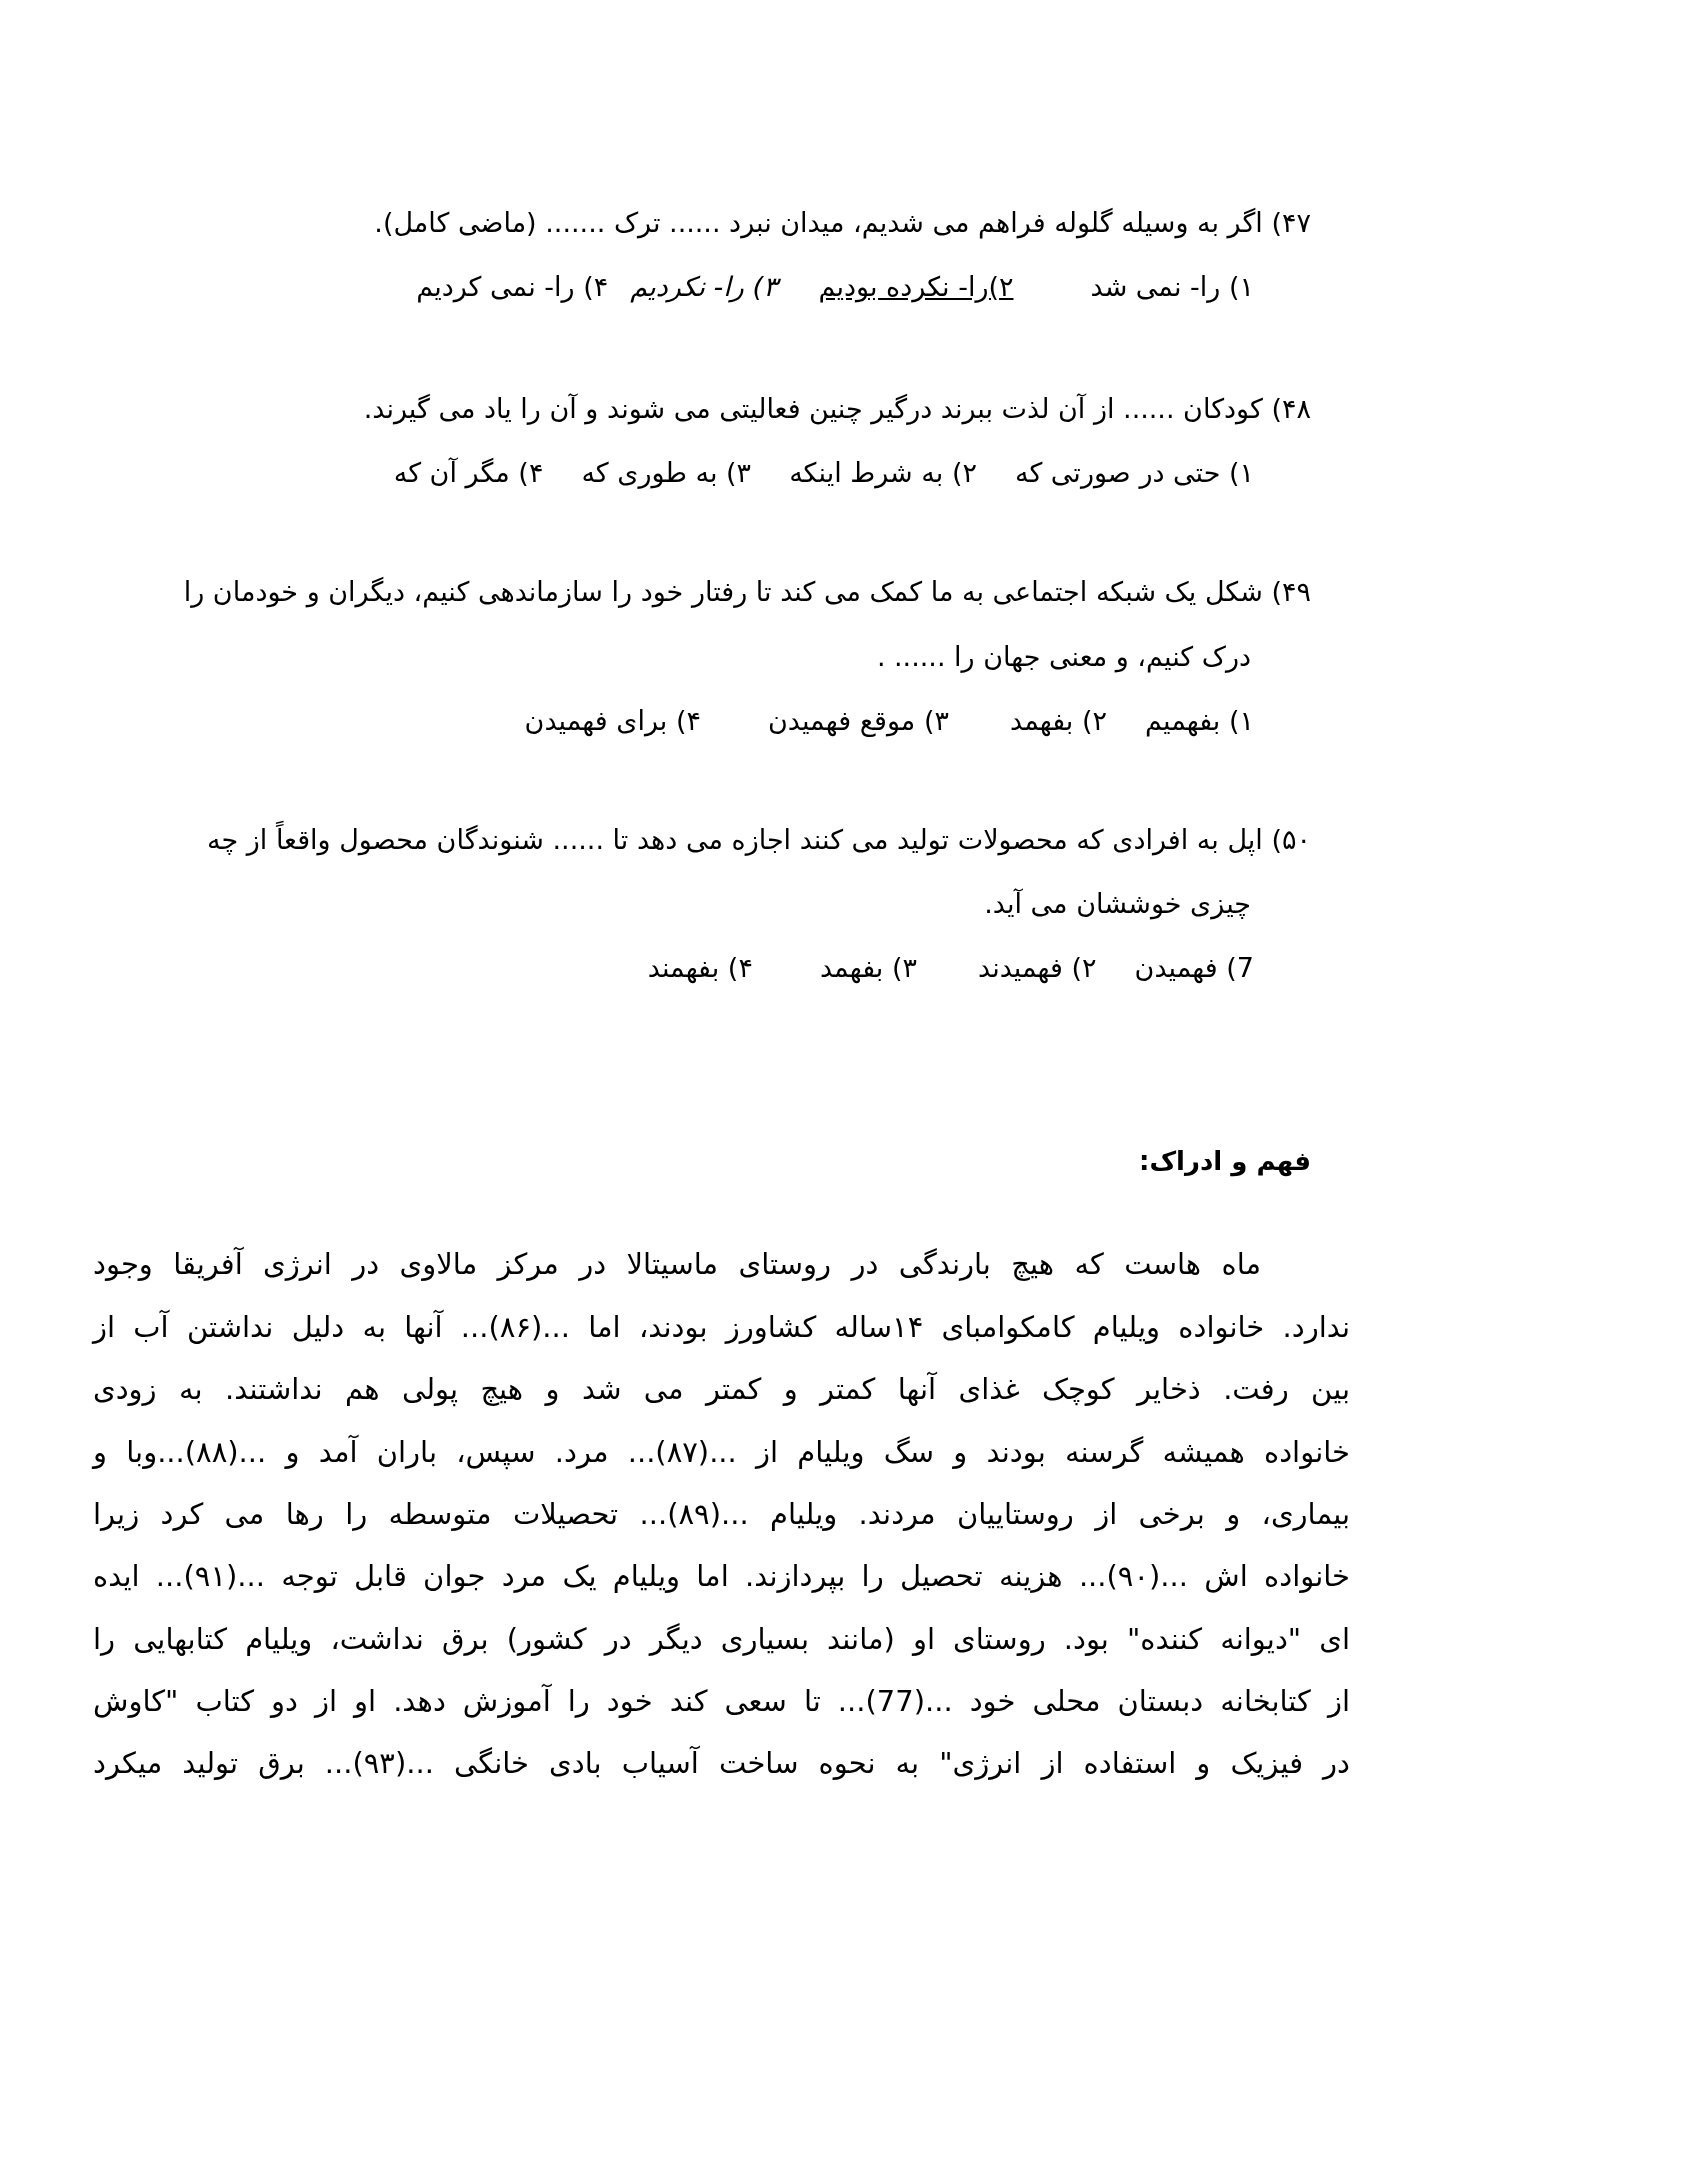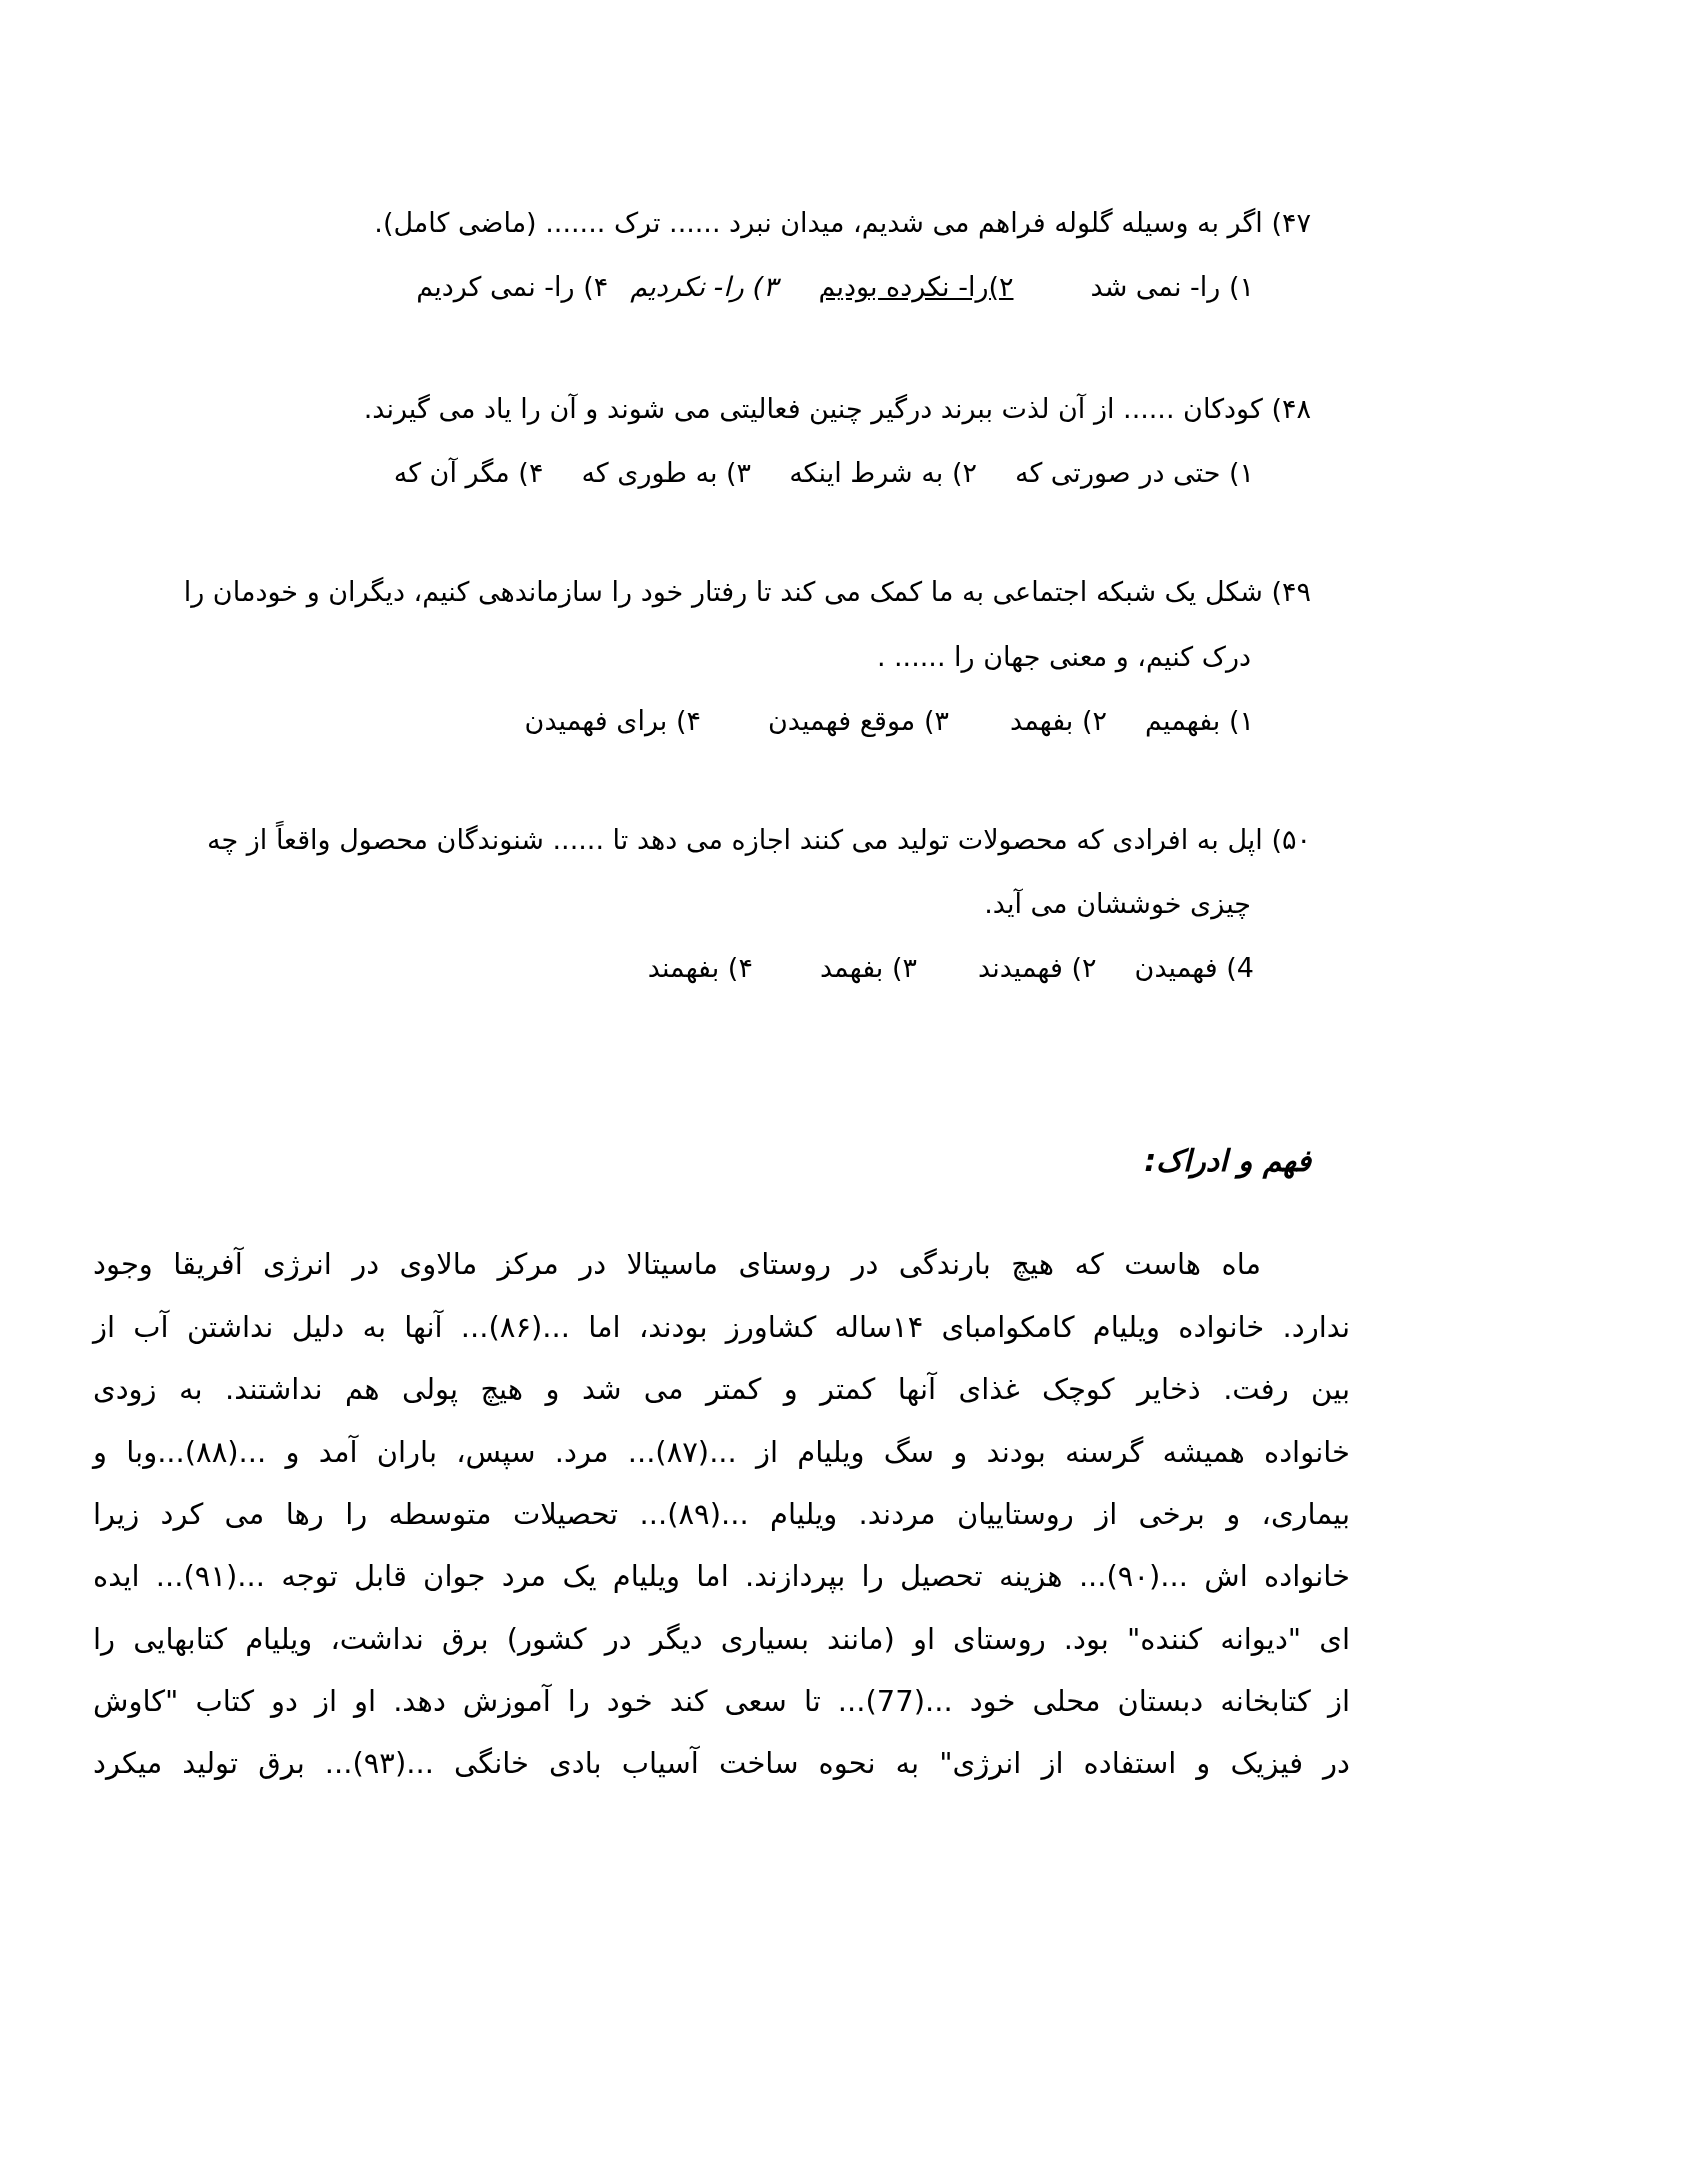--- a/index.html
+++ b/index.html
@@ -33,26 +33,25 @@
     .q-stem-cont { right: 312px; text-align: right; }
     .q-options {
       right: 309px;
       display: flex;
       flex-direction: row;
     }
     .opt { display: inline-block; }
     .section-title {
       position: absolute;
       right: 252px;
-      font-size: 30px;
+      font-size: 26px;
       font-weight: bold;
       line-height: 44px;
       direction: rtl;
       white-space: nowrap;
-      font-style: italic;
     }
     .para-line {
       position: absolute;
       right: 213px;
       width: 1257px;
       font-size: 29px;
       line-height: 44px;
       direction: rtl;
       white-space: nowrap;
       text-align: justify;
@@ -99,21 +98,21 @@
       <span class="opt" style="margin-left:61px;">۲) بفهمد</span>
       <span class="opt" style="margin-left:67px;">۳) موقع فهمیدن</span>
       <span class="opt">۴) برای فهمیدن</span>
     </div>
   </div>
 
   <div>
     <div class="line q-stem" style="top:820px;">۵۰) اپل به افرادی که محصولات تولید می کنند اجازه می دهد تا ...... شنوندگان محصول واقعاً از چه</div>
     <div class="line q-stem-cont" style="top:884px;">چیزی خوششان می آید.</div>
     <div class="line q-options" style="top:948px;">
-      <span class="opt" style="margin-left:38px;">4)  فهمیدن</span>
+      <span class="opt" style="margin-left:38px;">7)  فهمیدن</span>
       <span class="opt" style="margin-left:61px;">۲) فهمیدند</span>
       <span class="opt" style="margin-left:67px;">۳) بفهمد</span>
       <span class="opt">۴) بفهمند</span>
     </div>
   </div>
 
   <div>
     <div class="section-title" style="top:1139px;">فهم و ادراک:</div>
 
     <div class="para-line first" style="top:1242px;">ماه هاست که هیچ بارندگی در روستای ماسیتالا در مرکز مالاوی در انرژی آفریقا وجود</div>

